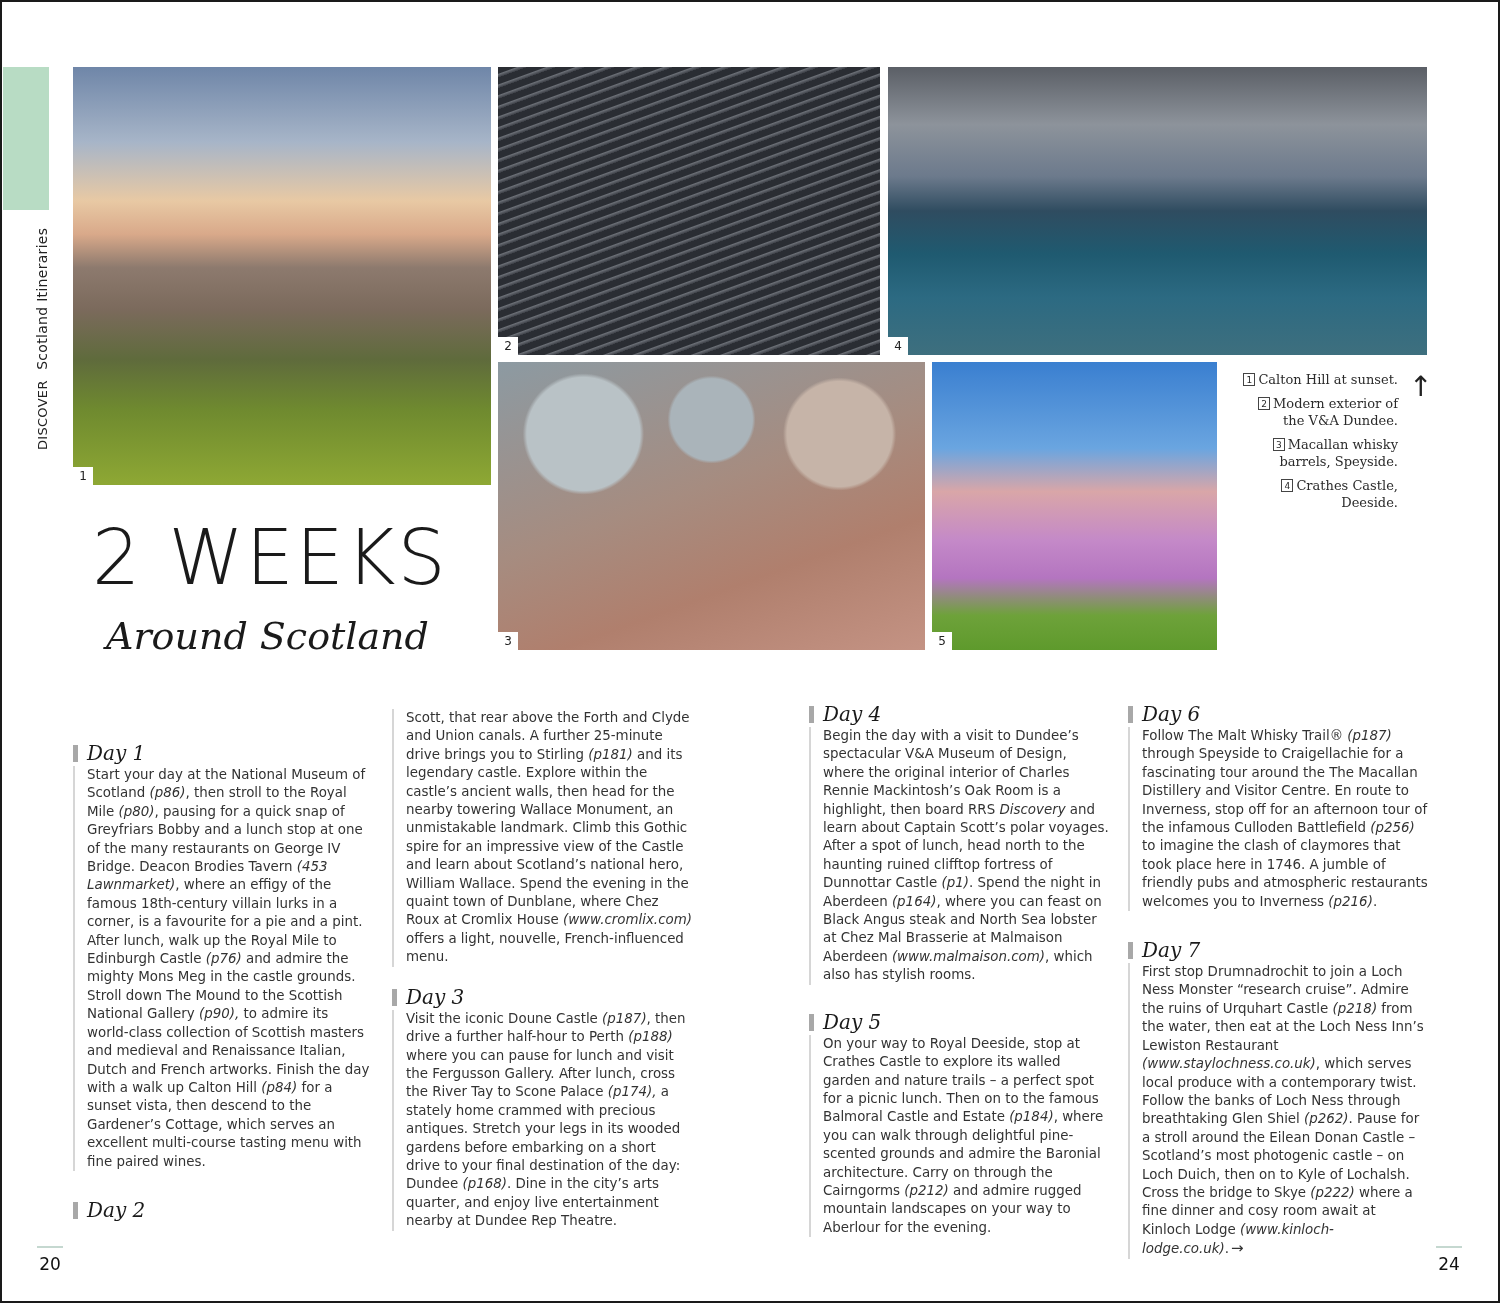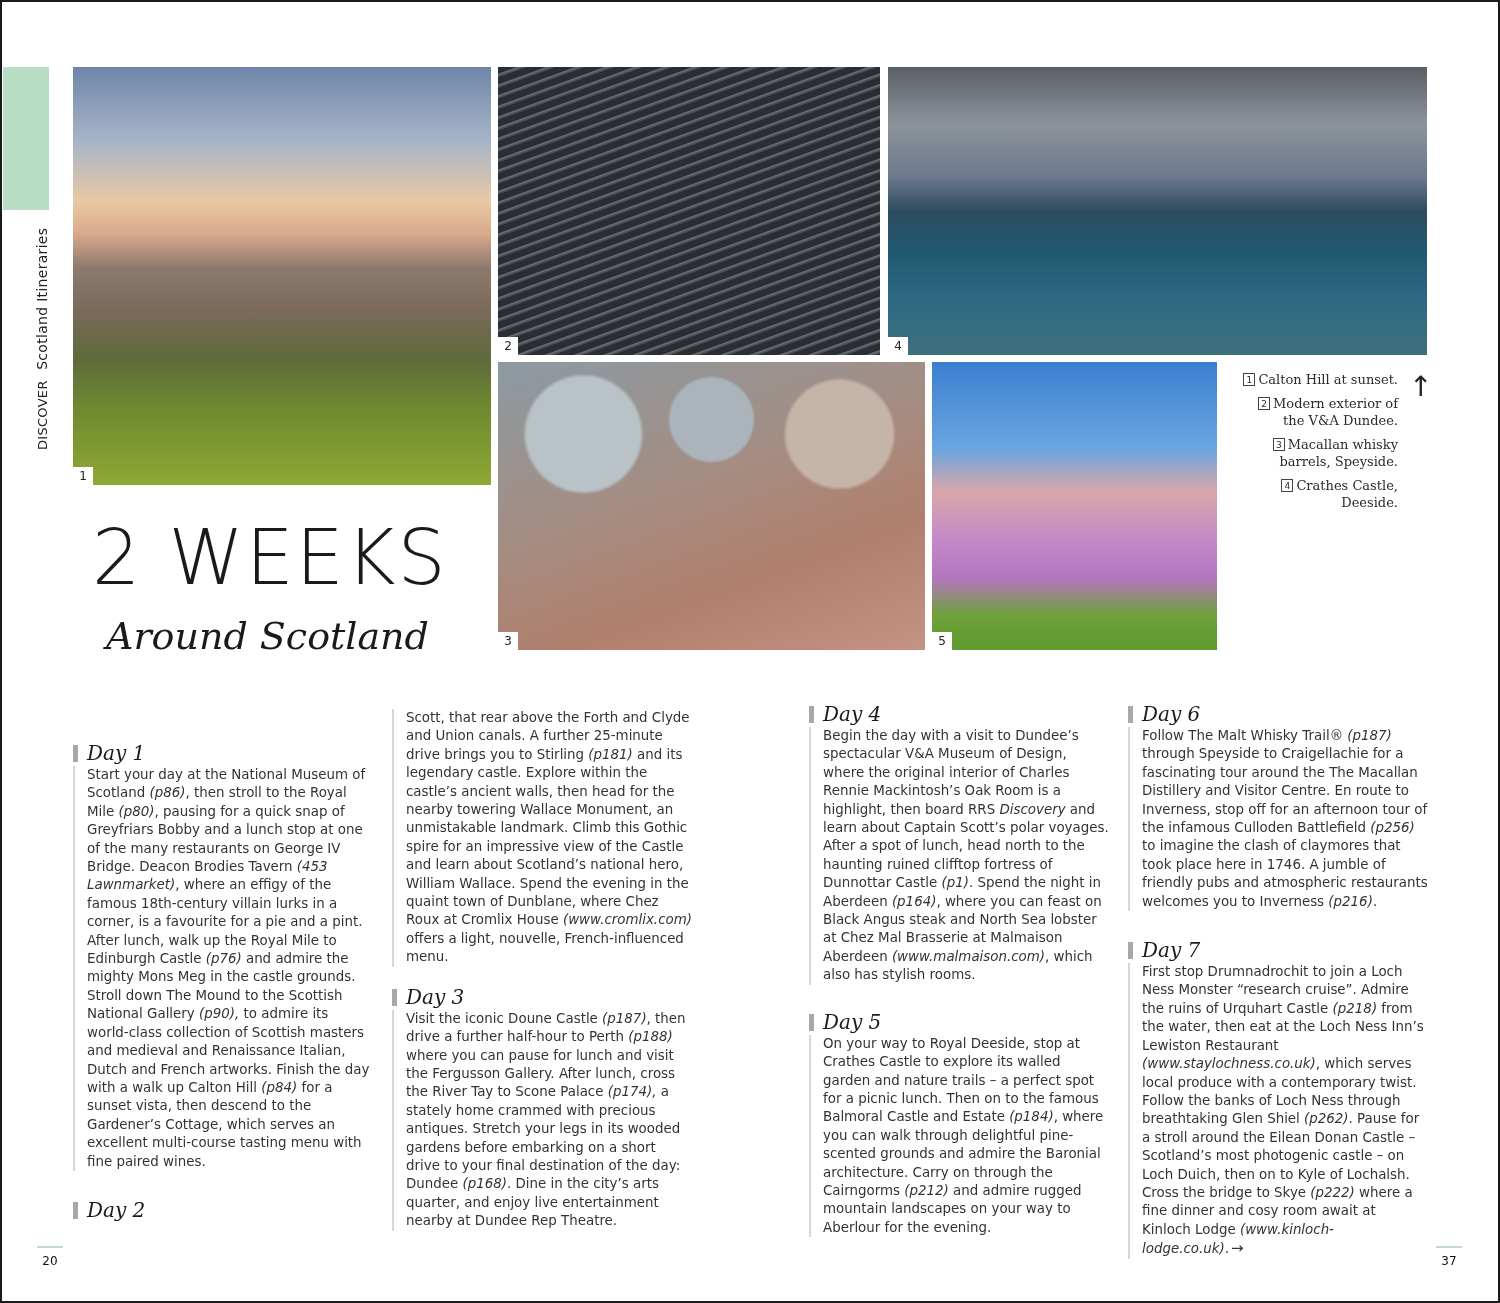--- a/index.html
+++ b/index.html
@@ -55,21 +55,21 @@
   .day .body { border-left: 2px solid #d6d6d6; margin-left: -14px; padding-left: 12px; }
   .day .body i { font-style: italic; }
   .next-arrow { font-size: 15px; margin-left: 2px; }
 
   .c1 { left: 73px; top: 701px; margin-top: 39px; }
   .c2 { left: 392px; top: 709px; }
   .c3 { left: 809px; top: 701px; }
   .c4 { left: 1128px; top: 701px; }
 
   
-  .pn { position: absolute; font-family: "DejaVu Sans", sans-serif; font-size: 12px; color: #111; text-align: center; width: 30px; }
+  .pn { position: absolute; font-family: "DejaVu Sans", sans-serif; font-size: 17px; color: #111; text-align: center; width: 30px; }
   .pn::before { content: ""; display: block; width: 26px; height: 2px; background: #c5d8d0; margin: 0 auto 6px; }
   .pn-l { left: 35px; top: 1246px; }
   .pn-r { left: 1434px; top: 1246px; }
 </style>
 </head>
 <body>
 
 <div class="frame"></div>
 
 <div class="side-tab"></div>
@@ -141,13 +141,13 @@
     <div class="dh">Day 6</div>
     <div class="body"><span>Follow The Malt Whisky Trail® </span><i>(p187)</i><span> through Speyside to Craigellachie for a fascinating tour around the The Macallan Distillery and Visitor Centre. En route to Inverness, stop off for an afternoon tour of the infamous Culloden Battlefield </span><i>(p256)</i><span> to imagine the clash of claymores that took place here in 1746. A jumble of friendly pubs and atmospheric restaurants welcomes you to Inverness </span><i>(p216)</i><span>.</span></div>
   </div>
   <div class="day" style="margin-top:26px">
     <div class="dh">Day 7</div>
     <div class="body"><span>First stop Drumnadrochit to join a Loch Ness Monster “research cruise”. Admire the ruins of Urquhart Castle </span><i>(p218)</i><span> from the water, then eat at the Loch Ness Inn’s Lewiston Restaurant </span><i>(www.staylochness.co.uk)</i><span>, which serves local produce with a contemporary twist. Follow the banks of Loch Ness through breathtaking Glen Shiel </span><i>(p262)</i><span>. Pause for a stroll around the Eilean Donan Castle – Scotland’s most photogenic castle – on Loch Duich, then on to Kyle of Lochalsh. Cross the bridge to Skye </span><i>(p222)</i><span> where a fine dinner and cosy room await at Kinloch Lodge </span><i>(www.kinloch-lodge.co.uk)</i><span>.</span><span class="next-arrow">→</span></div>
   </div>
 </div>
 
 <div class="pn pn-l">20</div>
-<div class="pn pn-r">37</div>
+<div class="pn pn-r">24</div>
 
 </body></html>

